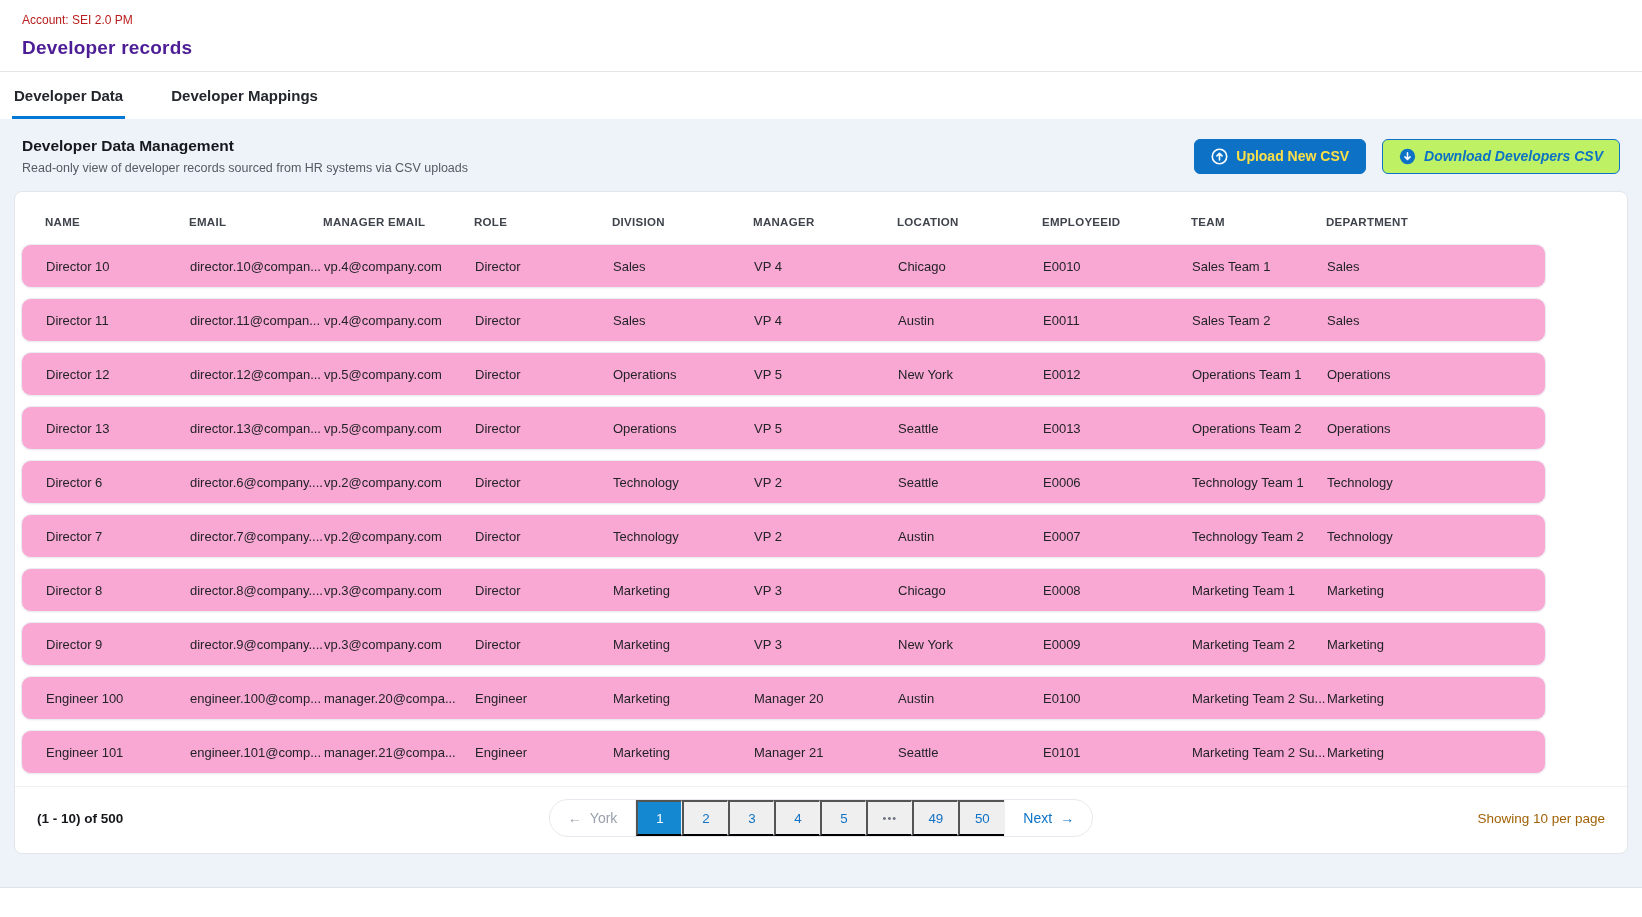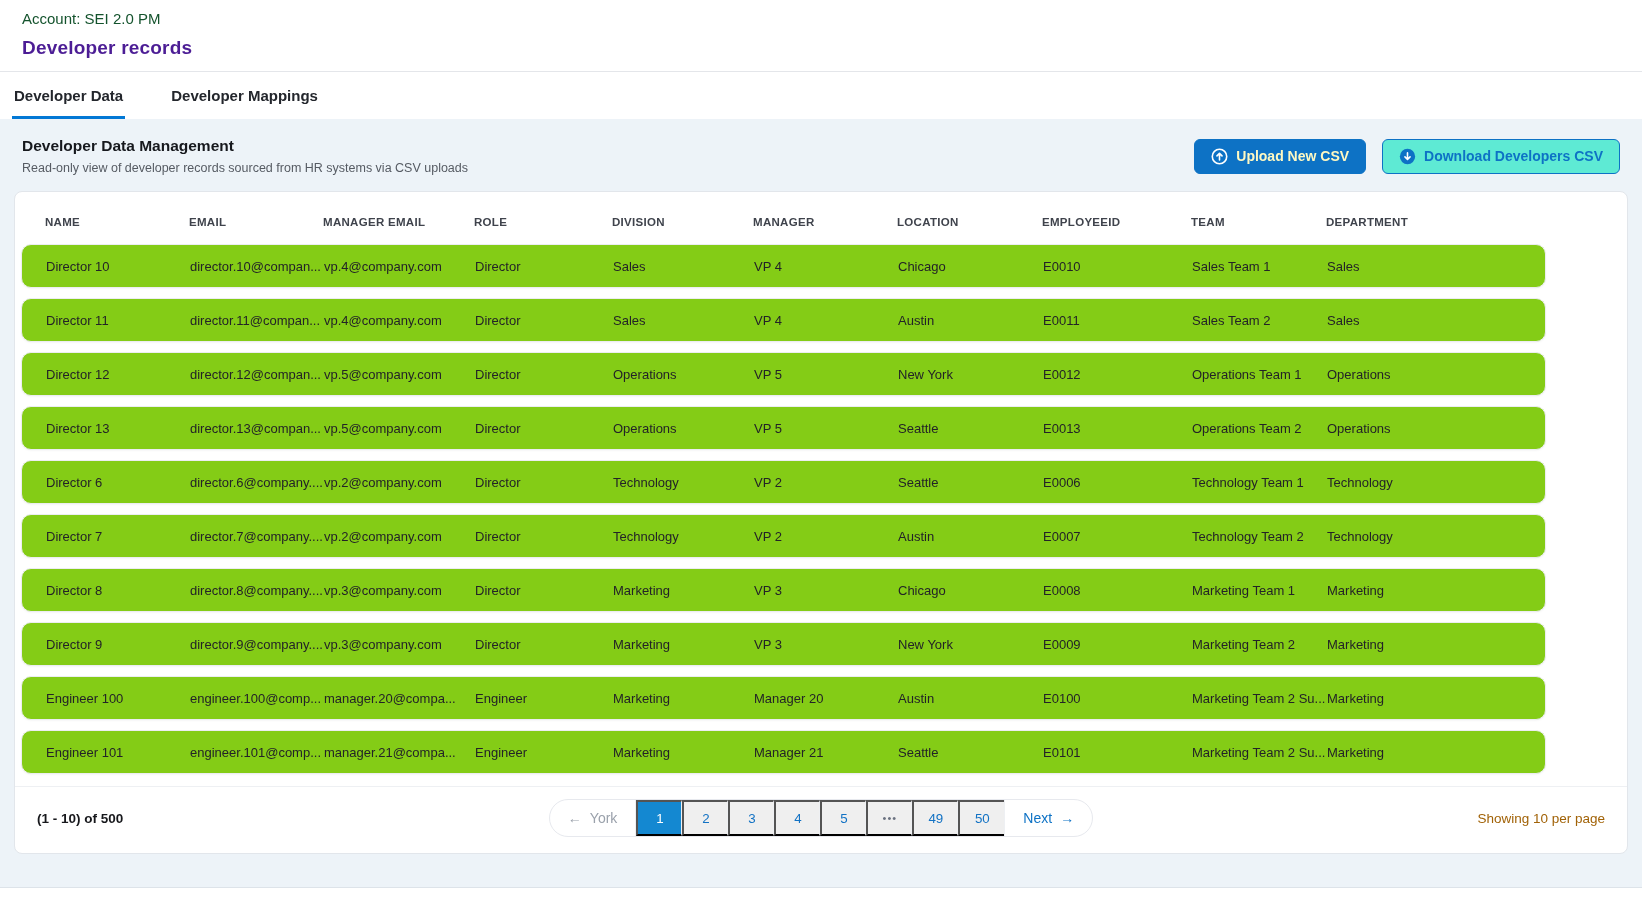--- a/index.html
+++ b/index.html
@@ -2,47 +2,47 @@
 <html><head>
 <meta charset="utf-8">
 <style>
   * { box-sizing: border-box; margin: 0; padding: 0; }
   html, body { background: #ffffff; }
   body { font-family: "Liberation Sans", sans-serif; color: #1f2128; }
   .page { width: 1642px; height: 917px; background: #ffffff; overflow: hidden; position: relative; }
 
   
   .top-header { padding: 10px 22px 12px 22px; background: #fff; }
-  .account-link { color: #14532d; font-size: 15px; cursor: pointer; display: inline-block; }
+  .account-link { color: #b91c1c; font-size: 12px; cursor: pointer; display: inline-block; }
   .page-title { font-size: 19px; font-weight: 700; color: #4c1d95; margin-top: 9px; letter-spacing: .2px; }
 
   
   .tabs-divider { height: 1px; background: #e4e6ea; width: 100%; }
   .tabs-row { display: flex; gap: 44px; padding: 0 12px; background: #fff; }
   .tab { padding: 15px 2px 12px 2px; font-size: 15px; font-weight: 600; color: #23262c; cursor: pointer; border-bottom: 3px solid transparent; }
   .tab.active { font-weight: 700; border-bottom-color: #0278d5; }
 
   
   .content { background: #edf3f8; border-bottom: 1px solid #dde3e9; height: 769px; padding: 0 14px; }
   .section-row { display: flex; justify-content: space-between; align-items: center; padding: 18px 8px 16px 8px; }
   .section-title { font-size: 15.5px; font-weight: 700; color: #16181d; }
   .section-subtitle { font-size: 12.5px; color: #565b63; margin-top: 6px; }
   .actions { display: flex; gap: 16px; }
   .btn { display: inline-flex; align-items: center; gap: 8px; font-size: 14px; font-weight: 700; border-radius: 6px; padding: 8px 16px; cursor: pointer; font-family: "Liberation Sans", sans-serif; }
-  .btn-primary { background: #0d72c5; color: #fef9c3; border: 1.5px solid #0d72c5; }
-  .btn-secondary { background: #5eead4; color: #0d72c5; border: 1.5px solid #0d72c5; }
+  .btn-primary { background: #0d72c5; color: #fde047; border: 1.5px solid #0d72c5; }
+  .btn-secondary { background: #bef264; color: #0d72c5; border: 1.5px solid #0d72c5; font-style: italic; }
   .btn svg { display: block; }
 
   
   .table-card { background: #fff; border: 1px solid #e2e6eb; border-radius: 8px; }
   .grid-cols { display: grid; grid-template-columns: 144px 134px 151px 138px 141px 144px 145px 149px 135px 1fr; align-items: center; }
   .thead { padding: 24px 16px 16px 30px; }
   .th { font-size: 11.5px; font-weight: 600; color: #3f434c; text-transform: uppercase; letter-spacing: .3px; }
   .tbody { }
-  .row-card { margin: 0 81px 10px 6px; height: 44px; padding-left: 24px; background: #84cc16; border: 1px solid #ecedf1; border-radius: 10px; box-shadow: 0 1px 2px rgba(16,24,40,.04); cursor: default; }
+  .row-card { margin: 0 81px 10px 6px; height: 44px; padding-left: 24px; background: #f9a8d4; border: 1px solid #ecedf1; border-radius: 10px; box-shadow: 0 1px 2px rgba(16,24,40,.04); cursor: default; }
   .td { font-size: 13px; color: #232327; white-space: nowrap; overflow: hidden; }
 
   
   .card-footer { border-top: 1px solid #eef0f3; margin-top: 12px; padding: 12px 22px 16px 22px; display: flex; align-items: center; }
   .footer-left { flex: 1; font-size: 13.5px; font-weight: 600; color: #17181c; }
   .footer-right { flex: 1; text-align: right; font-size: 13.5px; color: #a16207; }
   .pager { display: flex; align-items: stretch; background: #fff; border: 1px solid #e7e9ee; border-radius: 20px; overflow: hidden; height: 38px; }
   .pager > * { border: none; background: transparent; display: flex; align-items: center; justify-content: center; font-size: 14px; font-family: "Liberation Sans", sans-serif; cursor: pointer; border-right: 1px solid #eef0f3; }
   .pager > *:last-child { border-right: none; }
   .pager-nav { padding: 0 18px; color: #0d72c5; gap: 8px; font-weight: 400; }

